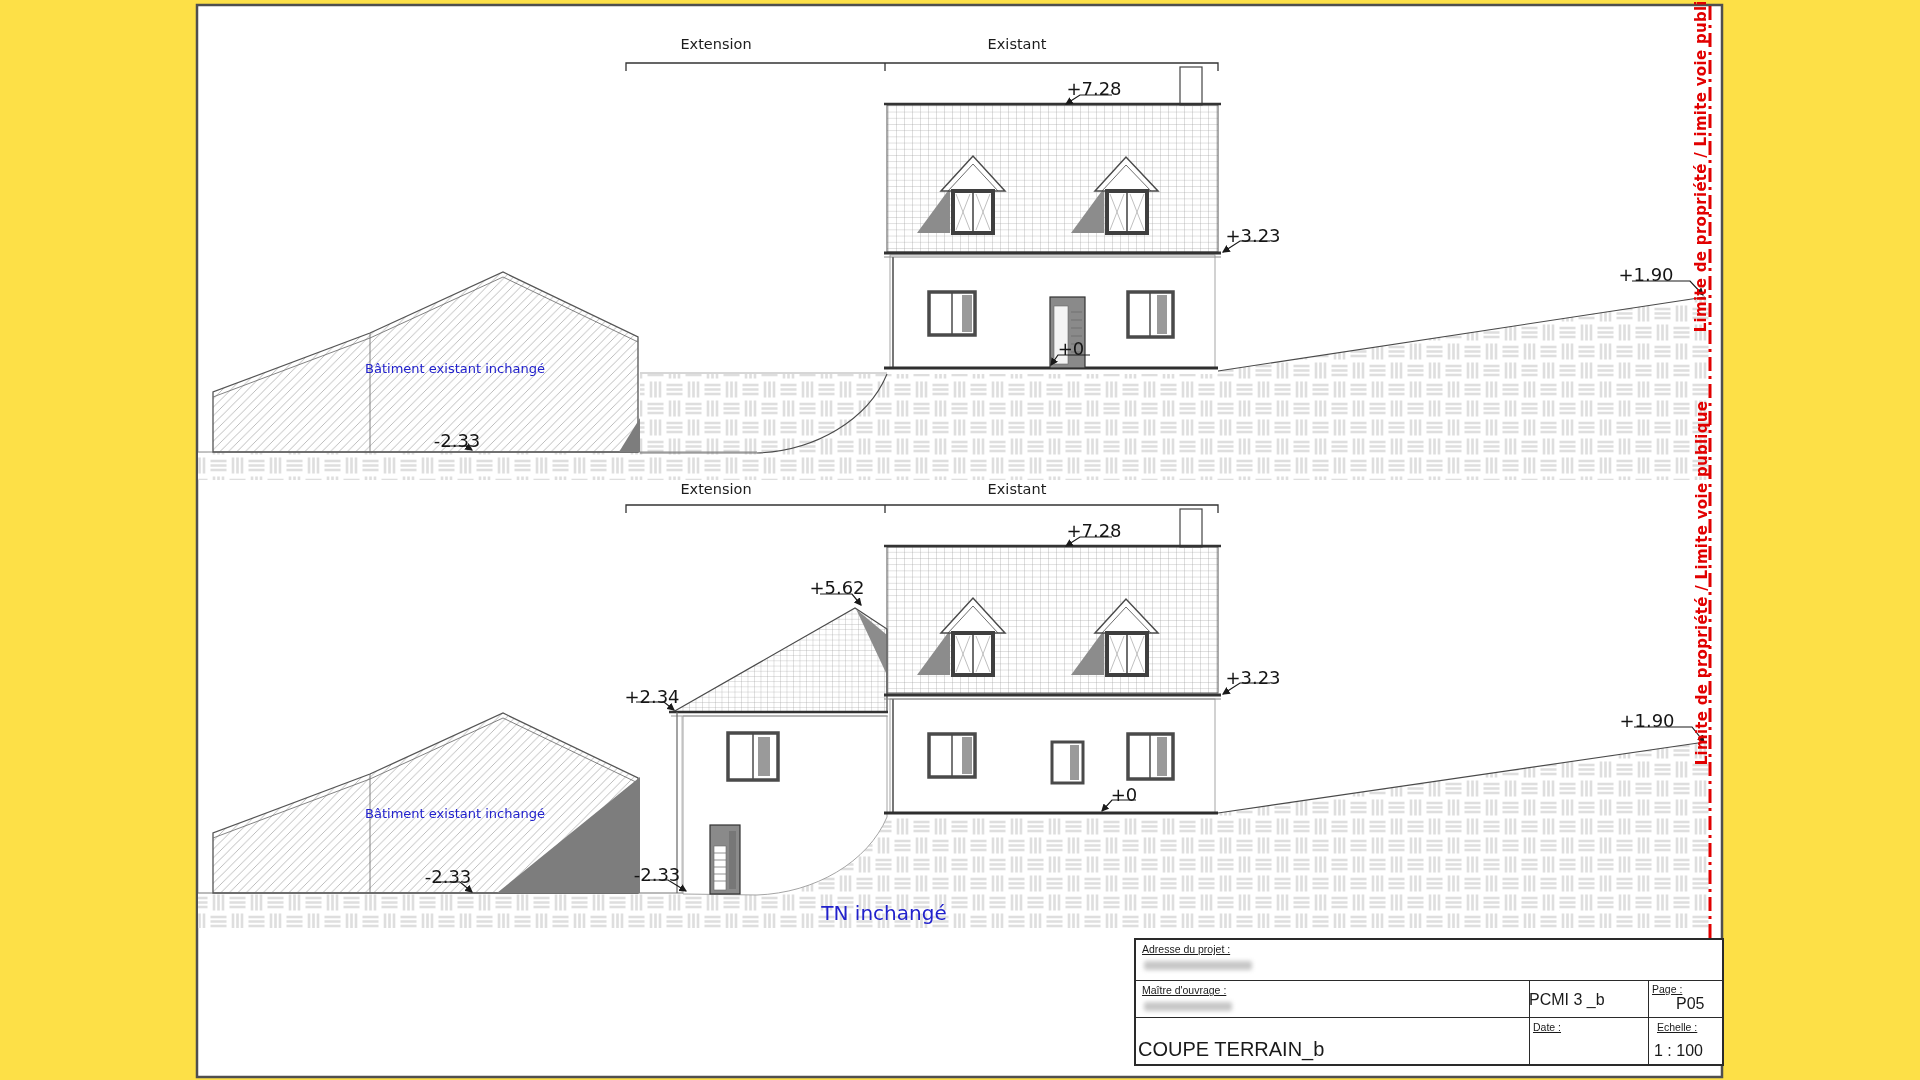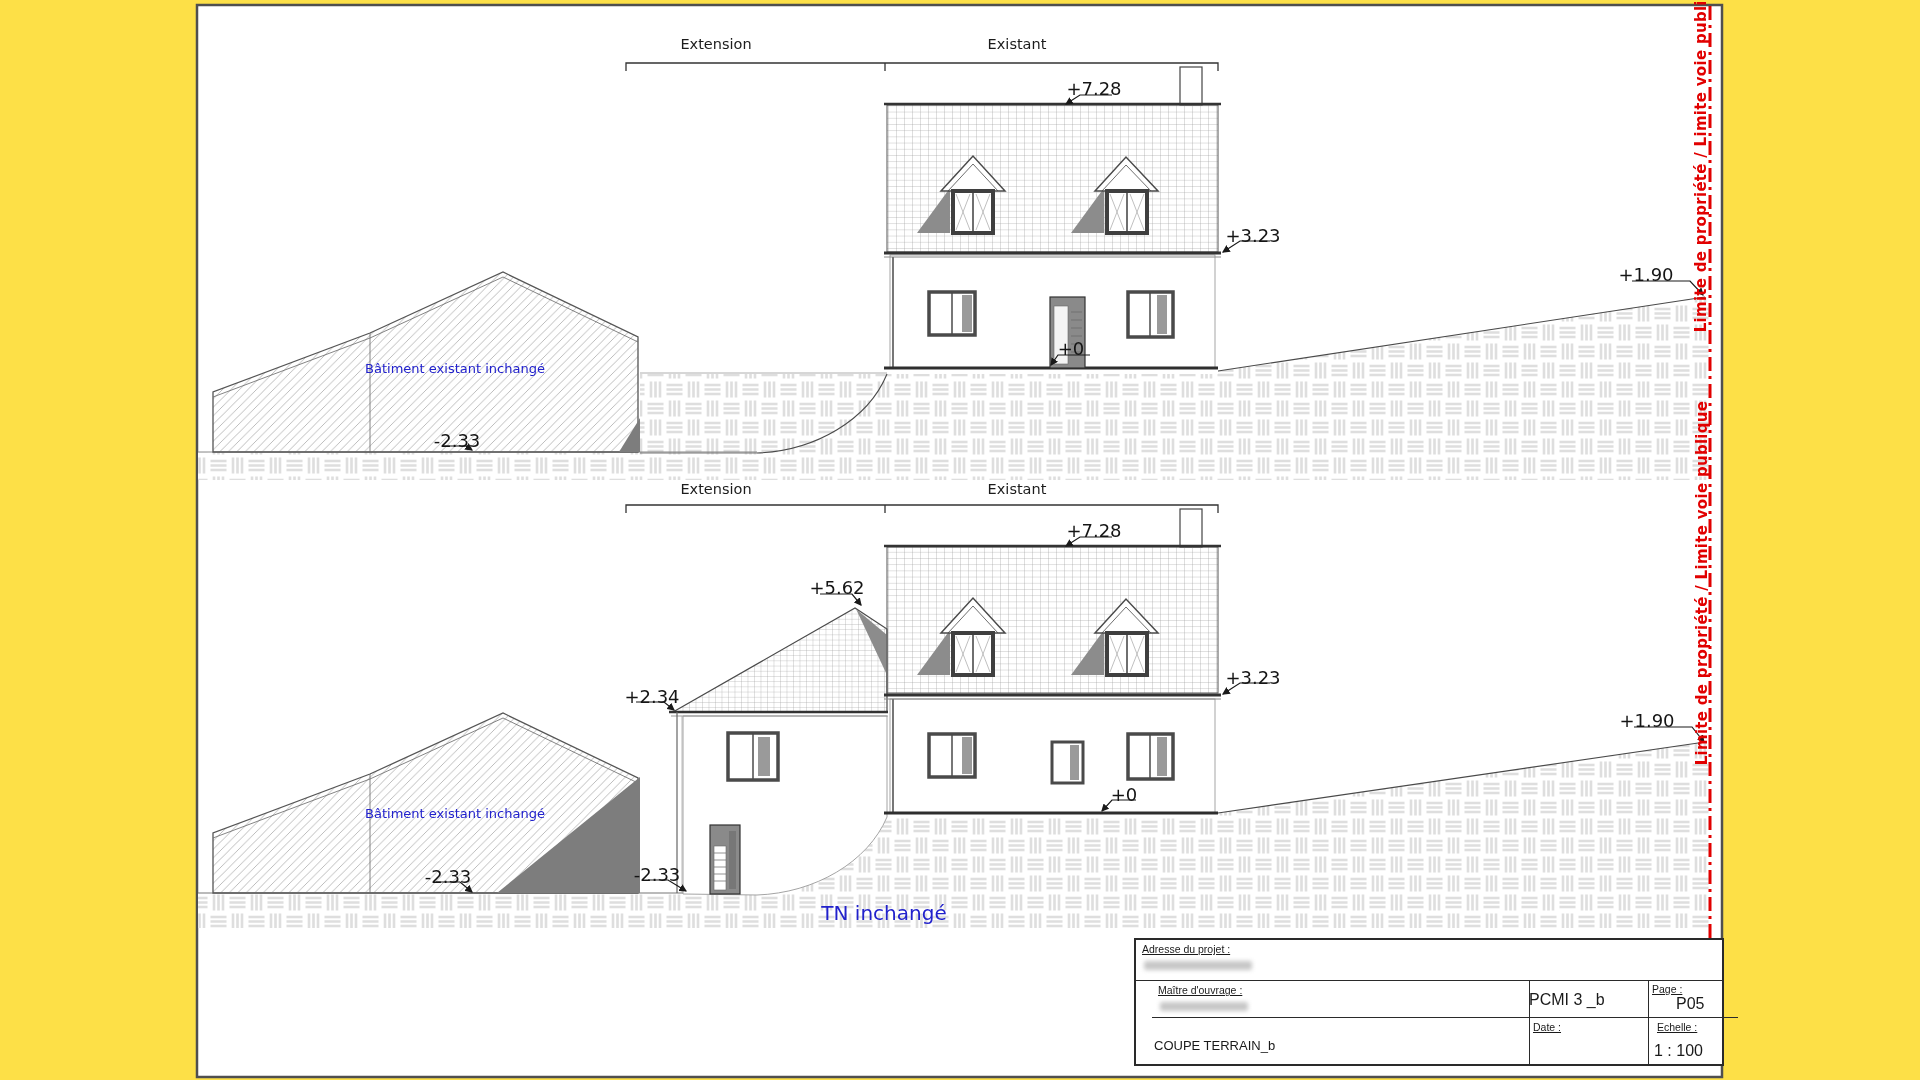--- a/index.html
+++ b/index.html
@@ -13,21 +13,21 @@
   .note-blue{color:#2121cc;font-size:13px;}
   .tn{color:#2121cc;font-size:20px;}
   .boundary-label{position:absolute;color:#e10000;font-size:15px;font-weight:600;
        transform:translate(-50%,-50%) rotate(-90deg);white-space:nowrap;
        font-family:"DejaVu Sans",sans-serif;letter-spacing:.3px;}
   
   .tb{position:absolute;left:1112px;top:938px;width:586px;height:124px;
       border:2px solid #2a2a2a;background:#fff;font-family:"Liberation Sans",sans-serif;color:#1a1a1a;margin-left:22px;}
   .tb .cell{position:absolute;box-sizing:border-box;}
   .tb .h1{border-bottom:1.5px solid #2a2a2a;left:0;top:0;width:100%;height:41px;}
-  .tb .h2{border-bottom:1.5px solid #2a2a2a;left:16px;top:41px;width:100%;height:37px;}
+  .tb .h2{border-bottom:1.5px solid #2a2a2a;left:0;top:41px;width:100%;height:37px;}
   .tb .v1{position:absolute;left:393px;top:41px;width:0;height:83px;border-left:1.5px solid #2a2a2a;}
   .tb .v2{position:absolute;left:512px;top:41px;width:0;height:83px;border-left:1.5px solid #2a2a2a;}
   .tb .small-label{font-size:10.5px;text-decoration:underline;position:absolute;white-space:nowrap;}
   .tb .blur-bar{position:absolute;height:9px;background:#8f8f8f;opacity:.5;filter:blur(2.2px);border-radius:2px;}
   .tb .big{position:absolute;white-space:nowrap;}
   .pcmi{left:393px;top:41px;width:119px;height:37px;display:flex;align-items:center;justify-content:flex-start;
         font-size:16px;}
   .p05{left:512px;top:41px;width:52px;height:37px;}
   .datec{left:393px;top:78px;width:119px;height:46px;}
   .echc{left:512px;top:78px;width:74px;height:46px;}
@@ -259,21 +259,21 @@
   <div class="cell h1">
     <span class="small-label" style="left:6px;top:3px">Adresse du projet :</span>
     <span class="blur-bar" style="left:8px;top:21px;width:108px"></span>
   </div>
   <div class="cell h2">
     <span class="small-label" style="left:6px;top:3px">Maître d'ouvrage :</span>
     <span class="blur-bar" style="left:8px;top:21px;width:88px"></span>
   </div>
   <div class="v1"></div>
   <div class="v2"></div>
-  <div class="big" style="left:18px;top:98px;font-size:13px">COUPE TERRAIN_b</div>
+  <div class="big" style="left:2px;top:98px;font-size:20px">COUPE TERRAIN_b</div>
   <div class="cell pcmi">
     <span>PCMI 3 _b</span>
   </div>
   <div class="cell p05">
     <span class="small-label" style="left:4px;top:2px">Page :</span>
     <span class="big" style="left:28px;top:14px;font-size:16px">P05</span>
   </div>
   <div class="cell datec">
     <span class="small-label" style="left:4px;top:3px">Date :</span>
   </div>

